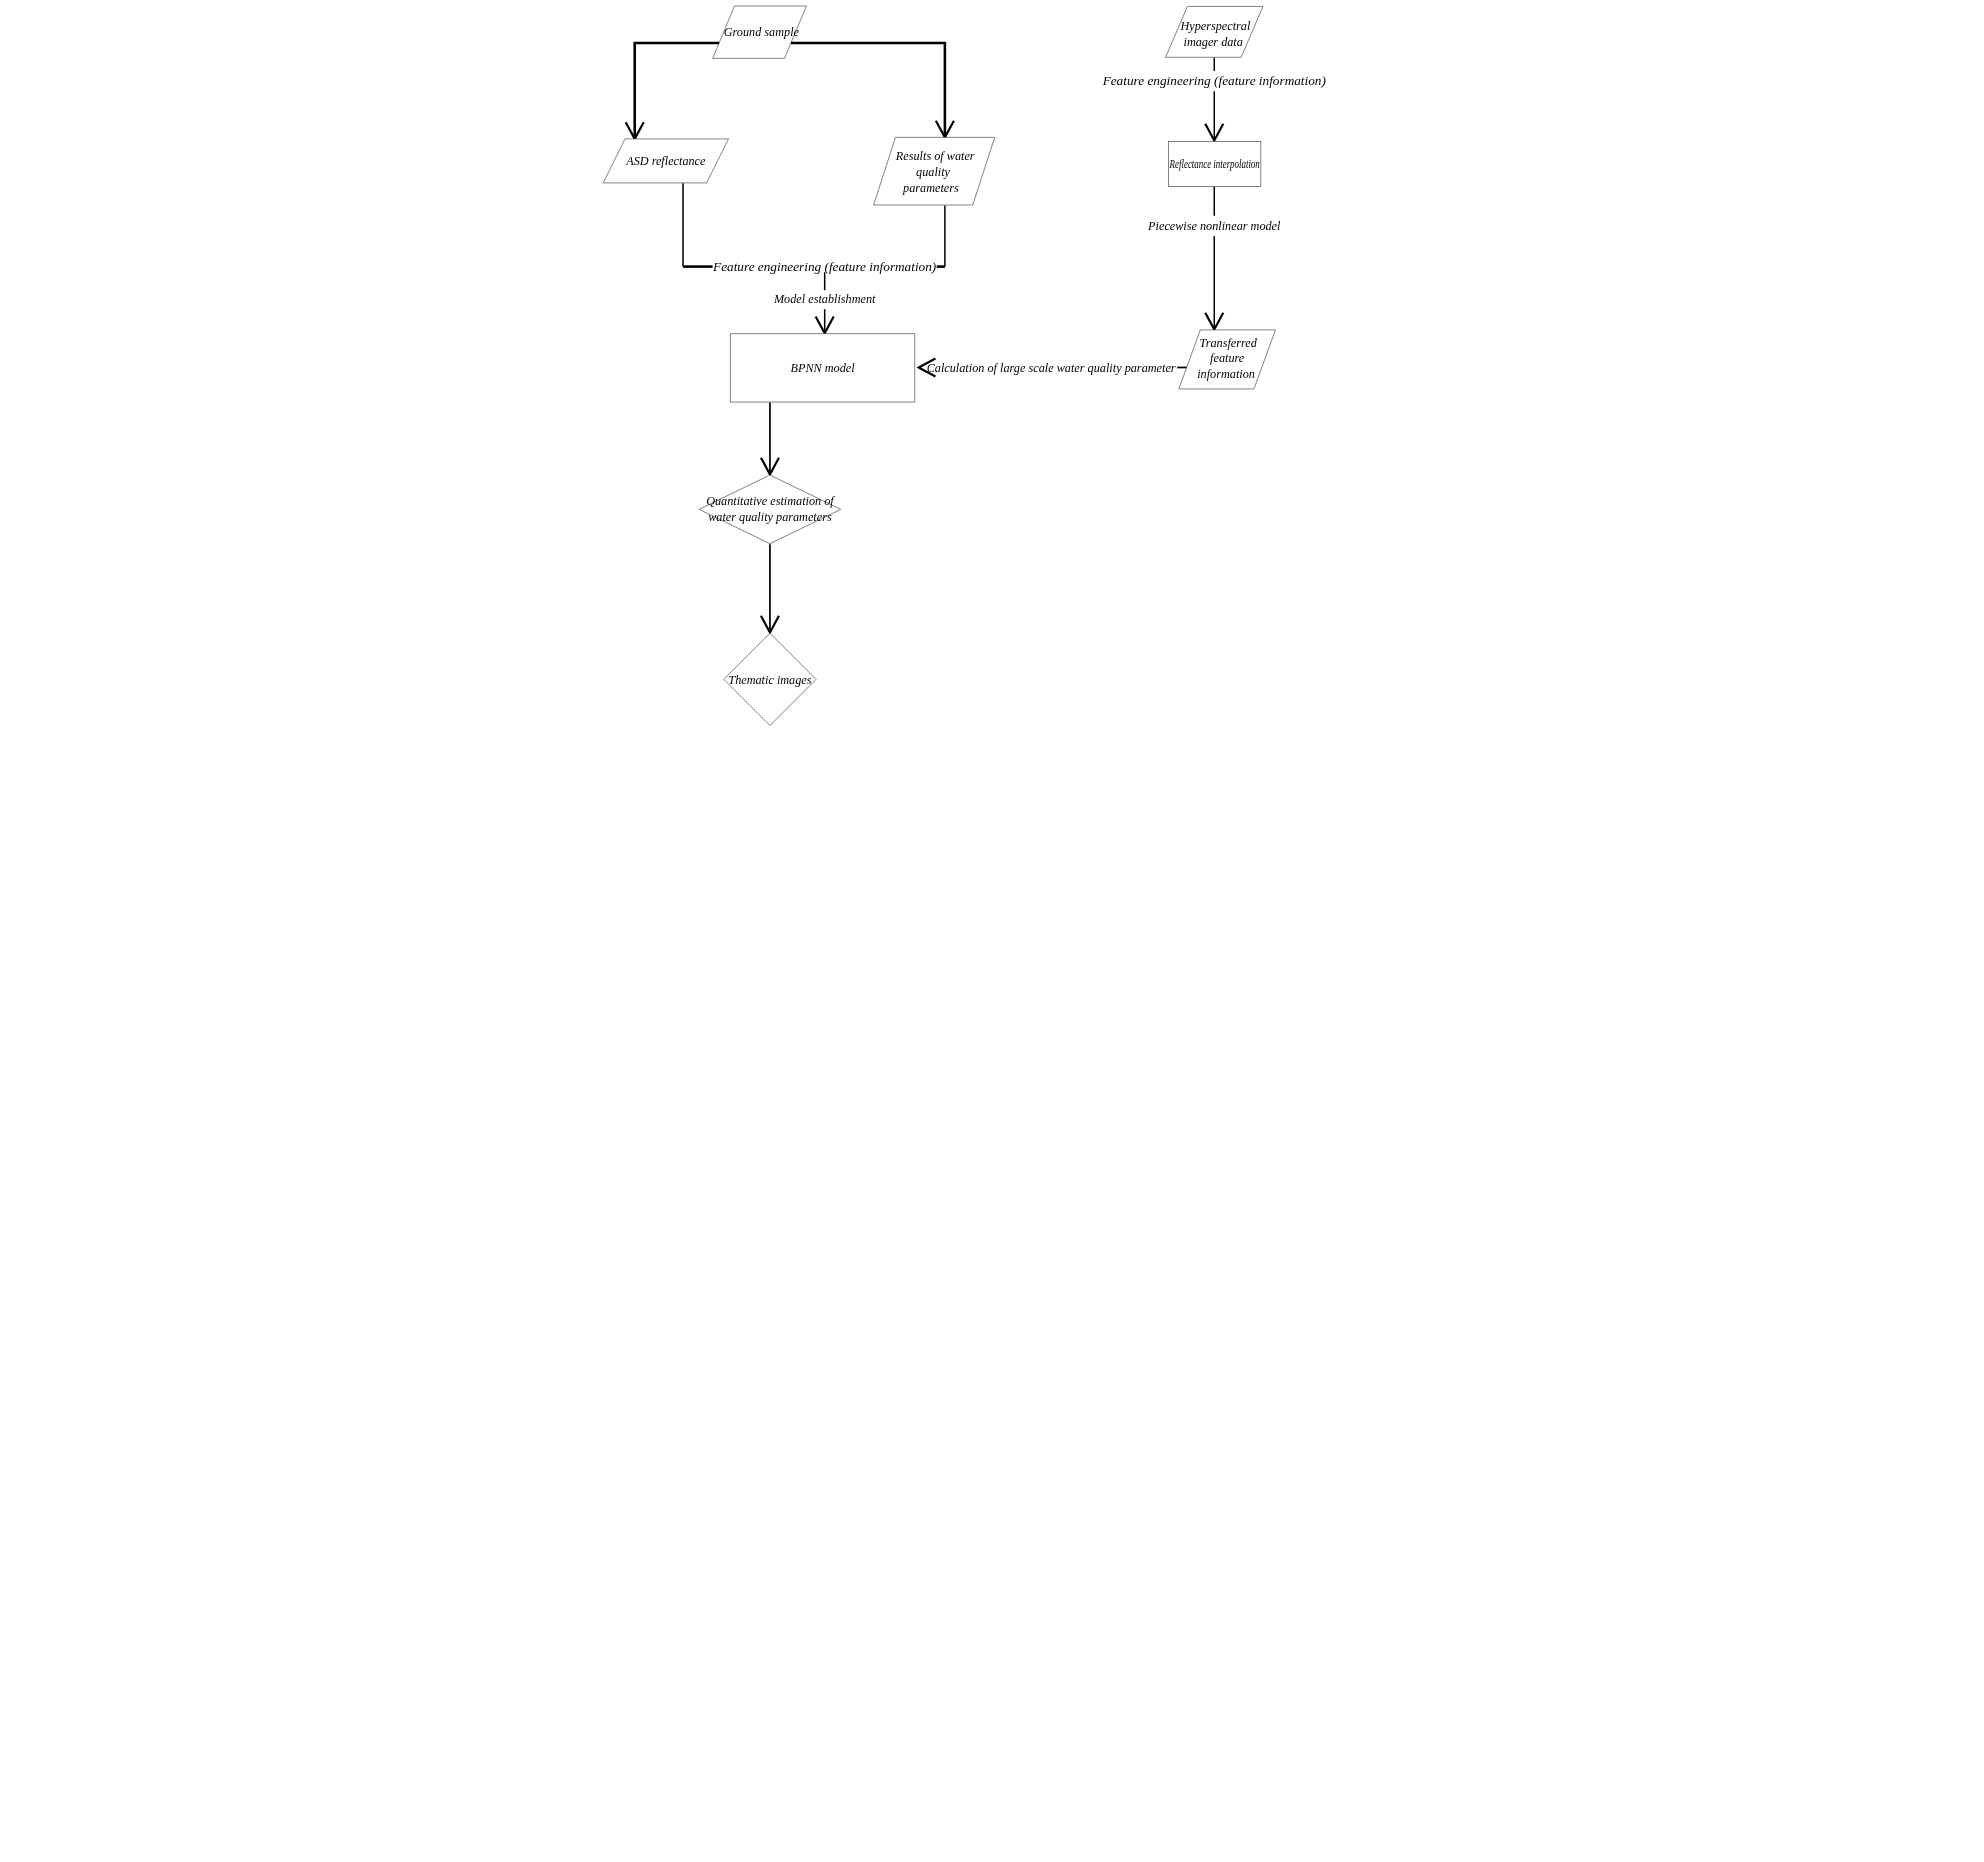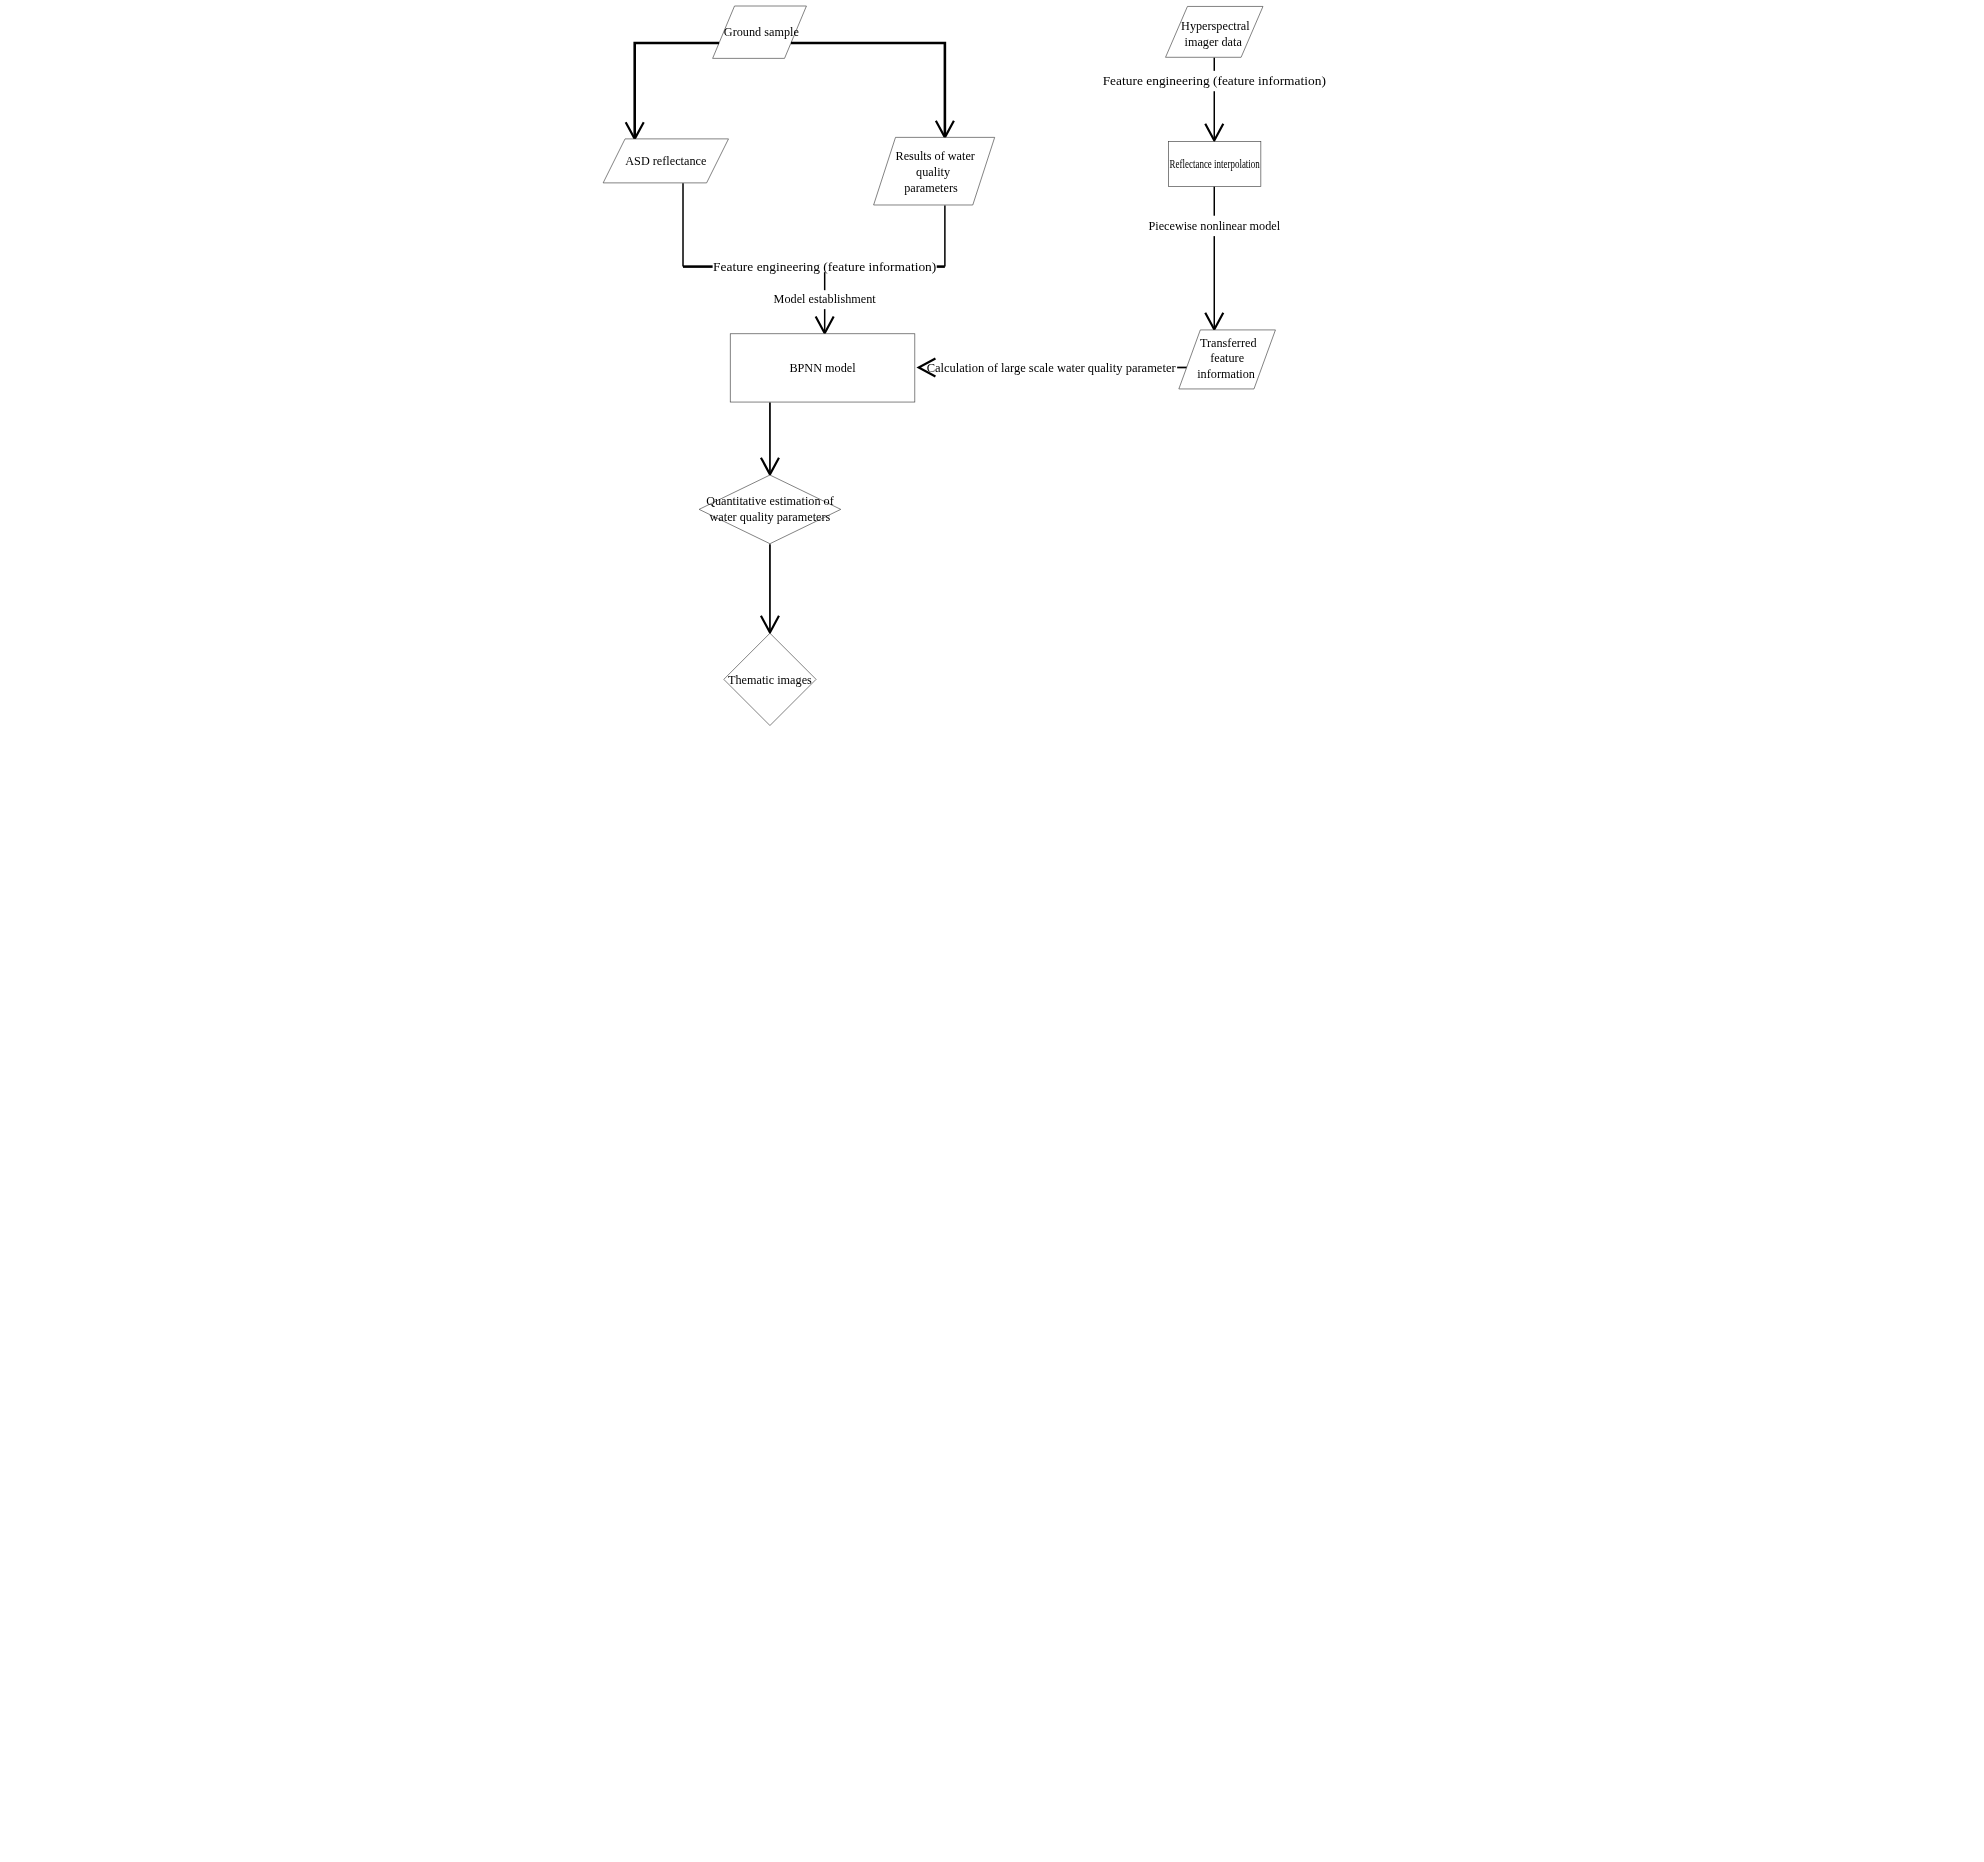--- a/index.html
+++ b/index.html
@@ -5,20 +5,21 @@
   html, body {
     margin: 0;
     padding: 0;
     background: #ffffff;
   }
   .canvas-wrap {
     width: 100%;
     max-width: 794px;
     margin: 0 auto;
     background: #ffffff;
+    font-style: italic;
   }
   svg {
     display: block;
     width: 100%;
     height: auto;
     background: #ffffff;
   }
   .node-shape {
     fill: #ffffff;
     stroke: #3d3d3d;

